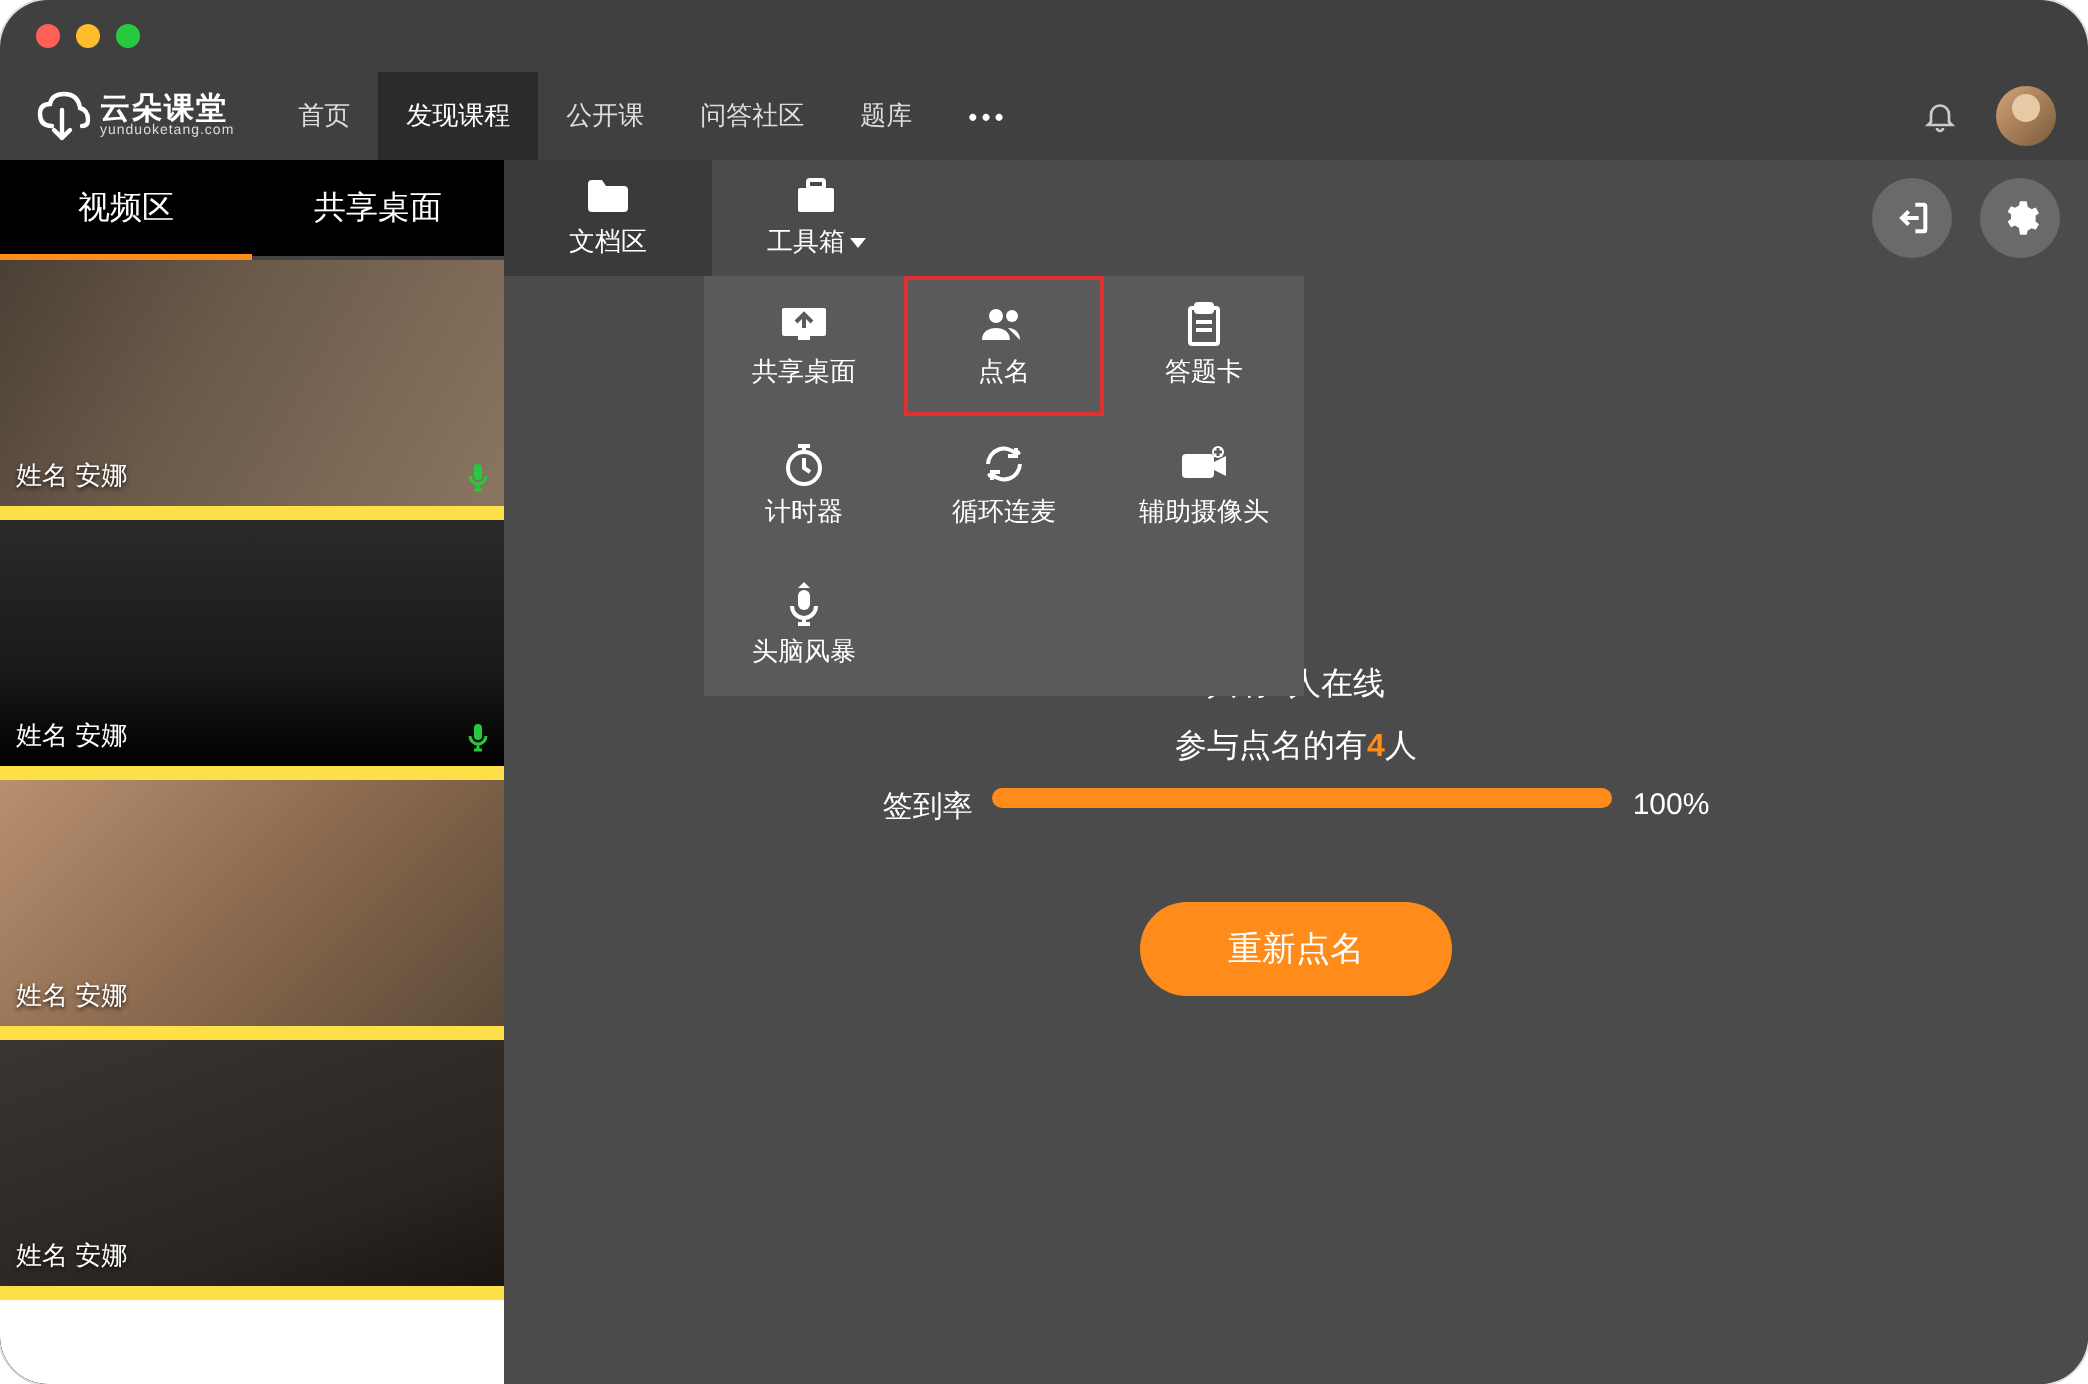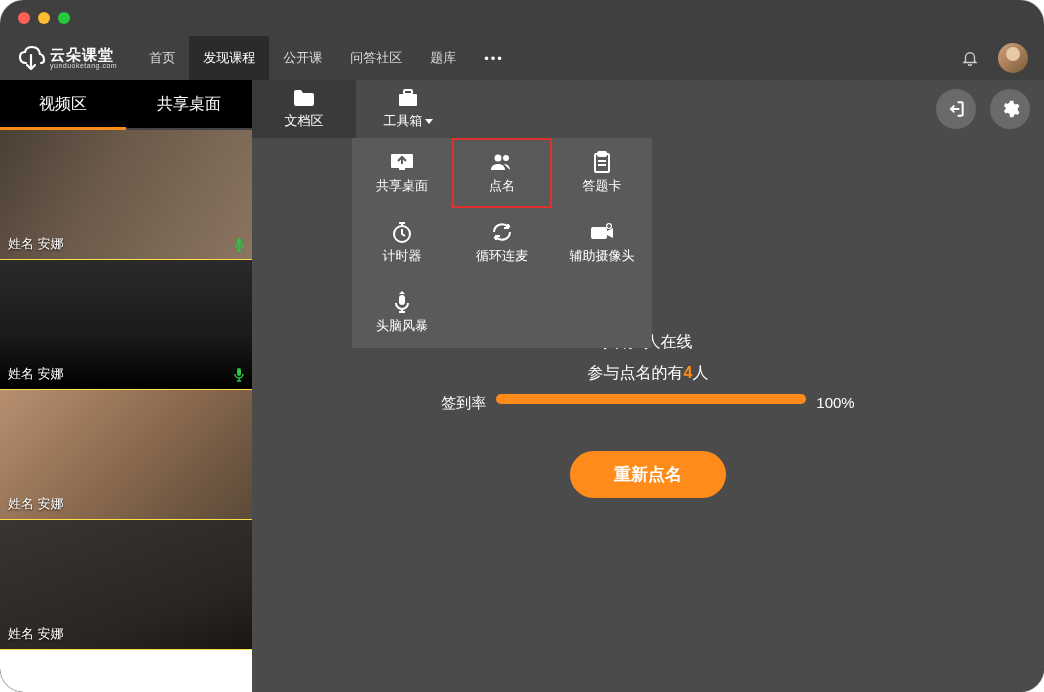--- a/index.html
+++ b/index.html
@@ -25,21 +25,21 @@
 .nav-icon { width: 32px; height: 32px; display: flex; align-items: center; justify-content: center; cursor: pointer; margin-left: 8px; }
 .avatar { width: 30px; height: 30px; border-radius: 50%; background: linear-gradient(135deg, #d4a378, #7a5a3a); margin-left: 12px; cursor: pointer; overflow: hidden; position: relative; }
 .avatar::after { content: ""; position: absolute; top: 4px; left: 8px; width: 14px; height: 14px; border-radius: 50%; background: #e8c9a6; }
 
 .body { display: flex; height: calc(100% - 80px); }
 .sidebar { width: 252px; background: #000; display: flex; flex-direction: column; }
 .side-tabs { height: 50px; display: flex; color: #fff; font-size: 16px; border-bottom: 2px solid #444; }
 .side-tab { flex: 1; display: flex; align-items: center; justify-content: center; cursor: pointer; position: relative; }
 .side-tab.active::after { content: ""; position: absolute; bottom: -2px; left: 0; right: 0; height: 3px; background: #ff8c1a; }
 .video-list { flex: 1; overflow: hidden; }
-.video-item { height: 130px; position: relative; background: #333; border-bottom: 1px solid #fde047; }
+.video-item { height: 130px; position: relative; background: #333; border-bottom: 7px solid #fde047; }
 .video-thumb { width: 100%; height: 100%; }
 .video-name { position: absolute; left: 8px; bottom: 6px; color: #fff; font-size: 13px; text-shadow: 0 1px 2px rgba(0,0,0,0.8); }
 .mic-icon { position: absolute; right: 6px; bottom: 6px; color: #27c93f; }
 .vthumb1 { background: linear-gradient(120deg, #4a4035 0%, #6b5a4a 40%, #8a7560 100%); }
 .vthumb2 { background: linear-gradient(180deg, #2a2a2a 0%, #1a1a1a 60%, #000 100%); }
 .vthumb3 { background: linear-gradient(135deg, #b89070 0%, #8c6a4f 50%, #5a4a38 100%); }
 .vthumb4 { background: linear-gradient(160deg, #3a3530 0%, #2a2520 70%, #1a1510 100%); }
 .vthumb5 { background: #fff; }
 
 .main { flex: 1; background: #4b4b4b; display: flex; flex-direction: column; position: relative; }
@@ -57,21 +57,21 @@
 .dd-item.highlighted { outline: 2px solid #e03030; outline-offset: -2px; }
 .dd-item .ico { height: 22px; display: flex; align-items: center; justify-content: center; }
 
 .content { flex: 1; display: flex; flex-direction: column; align-items: center; justify-content: center; color: #fff; gap: 10px; }
 .status-line { font-size: 16px; }
 .status-line .num { color: #ff8c1a; font-weight: 600; }
 .progress-row { display: flex; gap: 10px; font-size: 15px; }
 .prog-label { }
 .prog-bar { width: 310px; height: 10px; background: #ff8c1a; border-radius: 5px; }
 .prog-pct { }
-.action-btn { margin-top: 28px; padding: 12px 44px; background: #ff8c1a; border: none; border-radius: 26px; color: #fff; font-size: 17px; cursor: pointer; font-weight: bold; }
+.action-btn { margin-top: 28px; padding: 12px 44px; background: #ff8c1a; border: none; border-radius: 26px; color: #fff; font-size: 17px; cursor: pointer; }
 
 svg { display: block; }
 </style>
 </head>
 <body>
 
 <div class="window">
   <div class="titlebar">
     <div class="dot red"></div>
     <div class="dot yellow"></div>

